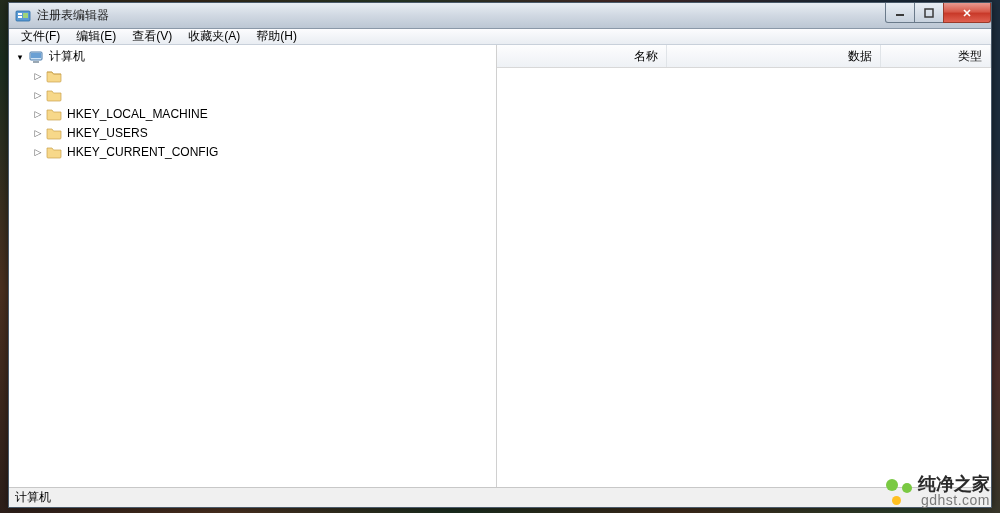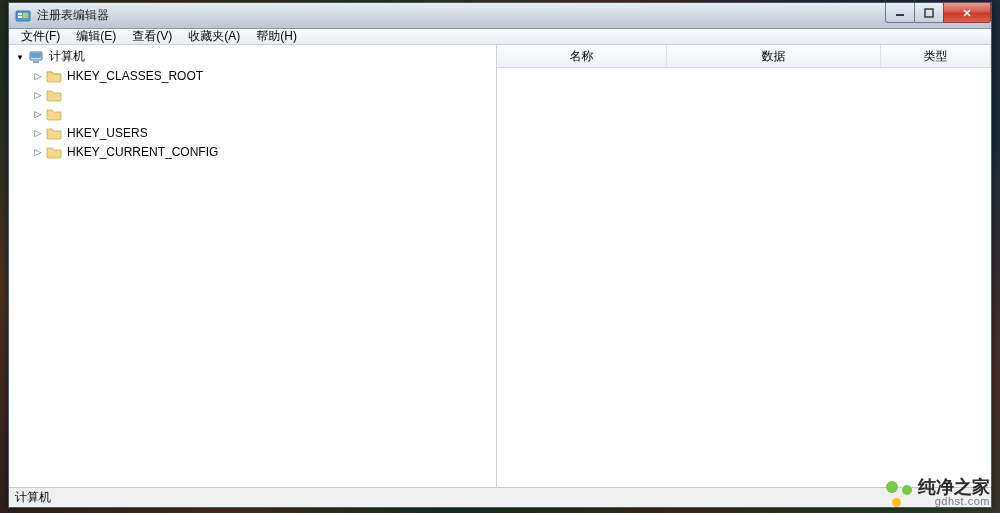--- a/index.html
+++ b/index.html
@@ -127,21 +127,21 @@
 .list-header {
   height: 23px;
   background: linear-gradient(to bottom, #fdfdfe, #eef1f5);
   border-bottom: 1px solid #d8d8d8;
   display: flex;
   font-size: 12px;
 }
 .col-head {
   padding: 3px 8px;
   border-right: 1px solid #e0e4e8;
-  text-align: center;
+  text-align: right;
 }
 .col-name { width: 170px; }
 .col-type { width: 110px; }
 .col-data { flex: 1; }
 .list-body {
   flex: 1;
   overflow-x: scroll;
   background: #fff;
 }
 .h-scroll-content { width: 850px; height: 1px; }
@@ -167,21 +167,21 @@
 .wm-logo {
   width: 28px; height: 28px;
   position: relative;
 }
 .wm-dot { position: absolute; border-radius: 50%; }
 .wm-dot.g1 { width: 12px; height: 12px; background: #7ac943; left: 2px; top: 2px; }
 .wm-dot.g2 { width: 10px; height: 10px; background: #7ac943; right: 0; top: 6px; }
 .wm-dot.y1 { width: 9px; height: 9px; background: #ffc020; left: 8px; bottom: 0; }
 .wm-text { display: flex; flex-direction: column; line-height: 1; }
 .wm-main { font-size: 18px; font-weight: bold; color: #2a2a2a; font-family: "Microsoft YaHei", sans-serif; text-align: center; }
-.wm-sub { font-size: 11px; color: #7a7a7a; letter-spacing: 0.5px; align-self: flex-end; }
+.wm-sub { font-size: 14px; color: #7a7a7a; letter-spacing: 0.5px; align-self: flex-end; }
 
 
 .list-body::-webkit-scrollbar { height: 17px; }
 .list-body::-webkit-scrollbar-track { background: #f0f0f0; border-top: 1px solid #dcdcdc; }
 .list-body::-webkit-scrollbar-thumb { background: #cdcdcd; border: 1px solid #b8b8b8; border-radius: 2px; }
 .list-body::-webkit-scrollbar-button { width: 17px; background: #f0f0f0; border: 1px solid #d0d0d0; }
 </style>
 </head>
 <body>
 
@@ -242,37 +242,37 @@
         </div>
         <div class="tree-children">
           <div class="tree-node">
             <span class="expander">▷</span>
             <span class="node-icon">
               <svg width="16" height="16" viewBox="0 0 16 16">
                   <path d="M1 4 h5 l1.5 2 H15 v7 a1 1 0 0 1 -1 1 H2 a1 1 0 0 1 -1 -1 Z" fill="#f7d88a" stroke="#c9a24a" stroke-width="0.7"></path>
                   <path d="M1 4 h5 l1.5 2 H15" fill="none" stroke="#c9a24a" stroke-width="0.7"></path>
                 </svg>
             </span>
-            <span class="node-label">HKEY_CLASSES_ROOT</span>
-          </div>
-          <div class="tree-node">
-            <span class="expander">▷</span>
-            <span class="node-icon">
-              <svg width="16" height="16" viewBox="0 0 16 16">
-                  <path d="M1 4 h5 l1.5 2 H15 v7 a1 1 0 0 1 -1 1 H2 a1 1 0 0 1 -1 -1 Z" fill="#f7d88a" stroke="#c9a24a" stroke-width="0.7"></path>
-                </svg>
-            </span>
-          </div>
-          <div class="tree-node">
-            <span class="expander">▷</span>
-            <span class="node-icon">
-              <svg width="16" height="16" viewBox="0 0 16 16">
-                  <path d="M1 4 h5 l1.5 2 H15 v7 a1 1 0 0 1 -1 1 H2 a1 1 0 0 1 -1 -1 Z" fill="#f7d88a" stroke="#c9a24a" stroke-width="0.7"></path>
-                </svg>
-            </span>
+          </div>
+          <div class="tree-node">
+            <span class="expander">▷</span>
+            <span class="node-icon">
+              <svg width="16" height="16" viewBox="0 0 16 16">
+                  <path d="M1 4 h5 l1.5 2 H15 v7 a1 1 0 0 1 -1 1 H2 a1 1 0 0 1 -1 -1 Z" fill="#f7d88a" stroke="#c9a24a" stroke-width="0.7"></path>
+                </svg>
+            </span>
+          </div>
+          <div class="tree-node">
+            <span class="expander">▷</span>
+            <span class="node-icon">
+              <svg width="16" height="16" viewBox="0 0 16 16">
+                  <path d="M1 4 h5 l1.5 2 H15 v7 a1 1 0 0 1 -1 1 H2 a1 1 0 0 1 -1 -1 Z" fill="#f7d88a" stroke="#c9a24a" stroke-width="0.7"></path>
+                </svg>
+            </span>
+            <span class="node-label">HKEY_LOCAL_MACHINE</span>
           </div>
           <div class="tree-node">
             <span class="expander">▷</span>
             <span class="node-icon">
               <svg width="16" height="16" viewBox="0 0 16 16">
                   <path d="M1 4 h5 l1.5 2 H15 v7 a1 1 0 0 1 -1 1 H2 a1 1 0 0 1 -1 -1 Z" fill="#f7d88a" stroke="#c9a24a" stroke-width="0.7"></path>
                 </svg>
             </span>
             <span class="node-label">HKEY_USERS</span>
           </div>

